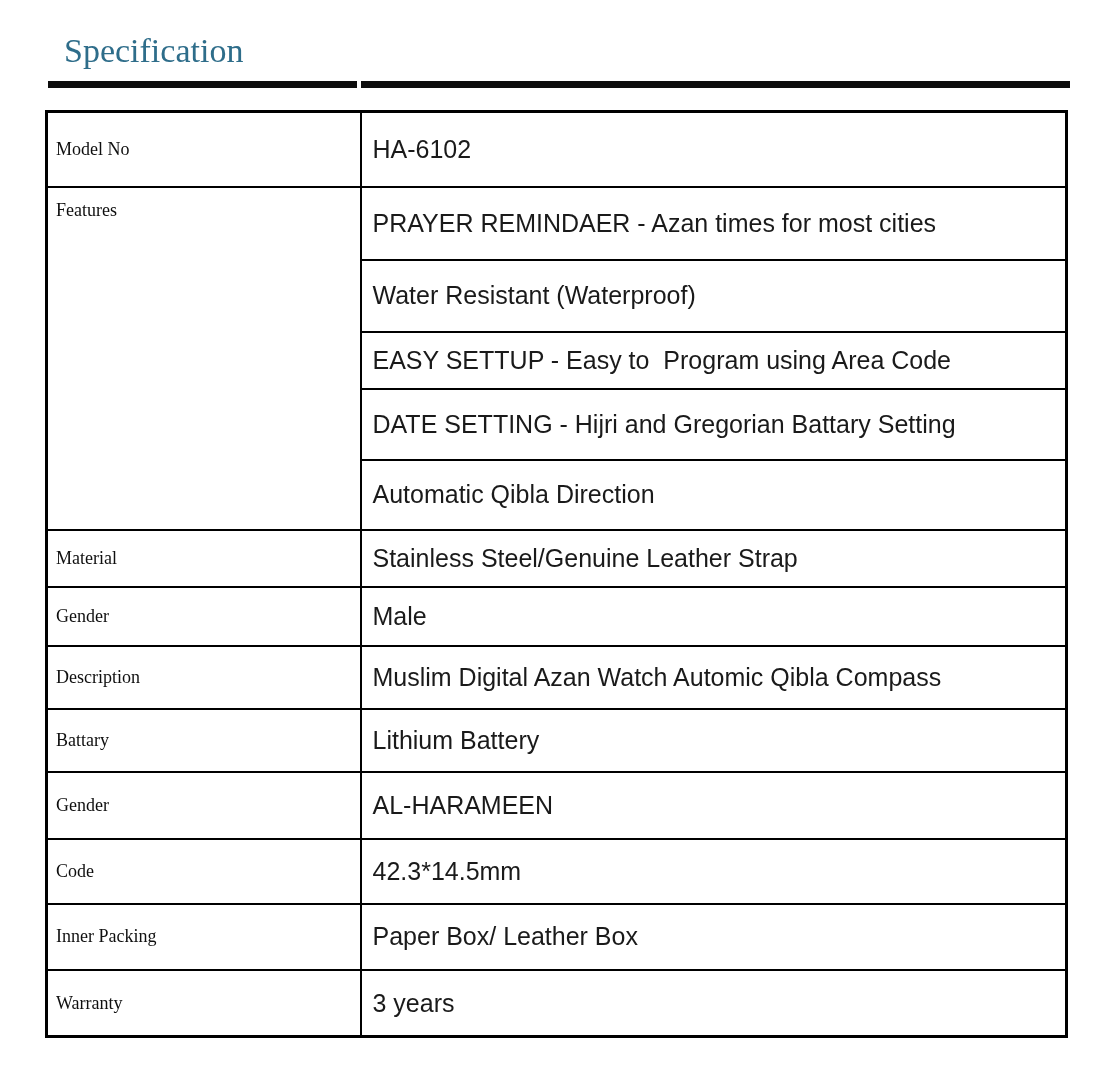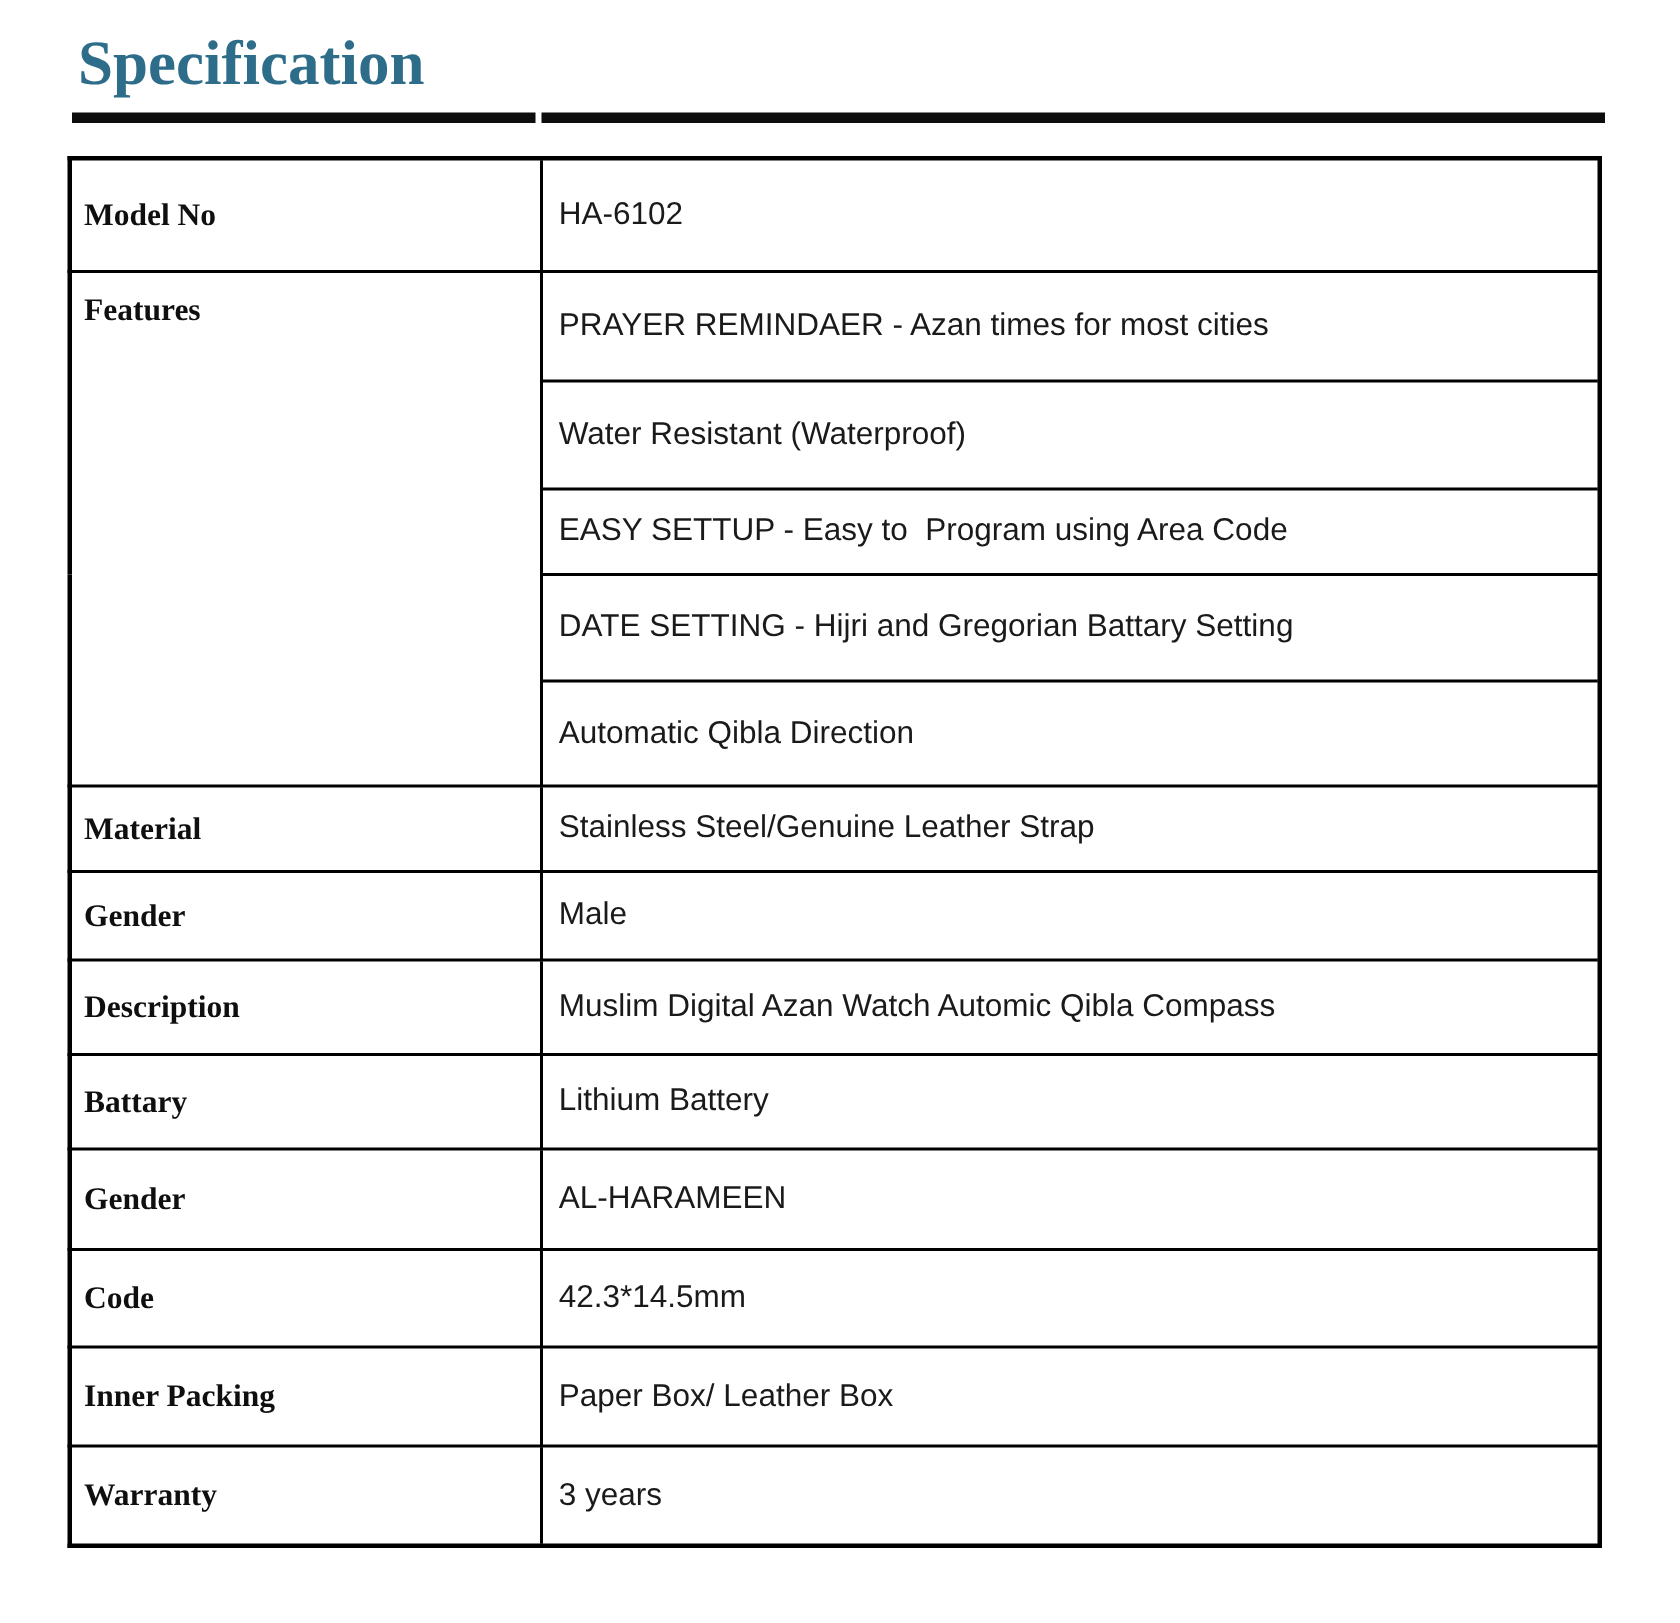--- a/index.html
+++ b/index.html
@@ -11,25 +11,25 @@
   html,body{ margin:0; padding:0; background:#ffffff; }
   .page{
     position:relative;
     width:1120px;
     height:1082px;
     background:#ffffff;
     font-family:"Liberation Sans", sans-serif;
     color:var(--text-color);
   }
   .page-title{
-    margin:0;
+    margin:12px;
     padding:20px 0 0 52px;
     font-family:"Liberation Serif", serif;
-    font-weight:700;
-    font-size:42px;
+    font-weight:400;
+    font-size:34px;
     line-height:1.1;
     color:var(--title-color);
   }
   .title-rule{
     display:flex;
     margin:9px 0 0 48px;
     height:7px;
   }
   .title-rule .seg-left{
     width:309px; height:7px; background:#0d0d0d;
@@ -45,31 +45,31 @@
     border:3px solid var(--border-color);
   }
   table.spec td{
     border:2px solid var(--border-color);
     vertical-align:middle;
     overflow:hidden;
   }
   td.label{
     width:314px;
     font-family:"Liberation Serif", serif;
-    font-weight:700;
-    font-size:21px;
+    font-weight:400;
+    font-size:18px;
     padding:0 6px 0 8px;
     color:#0f0f0f;
   }
   td.label.top{
     vertical-align:top;
     padding-top:12px;
   }
   td.value{
-    font-size:21px;
+    font-size:25px;
     padding:0 8px 0 11px;
     white-space:pre-wrap;
     color:var(--text-color);
   }
 </style>
 </head>
 <body>
 
 <div class="page">
 

